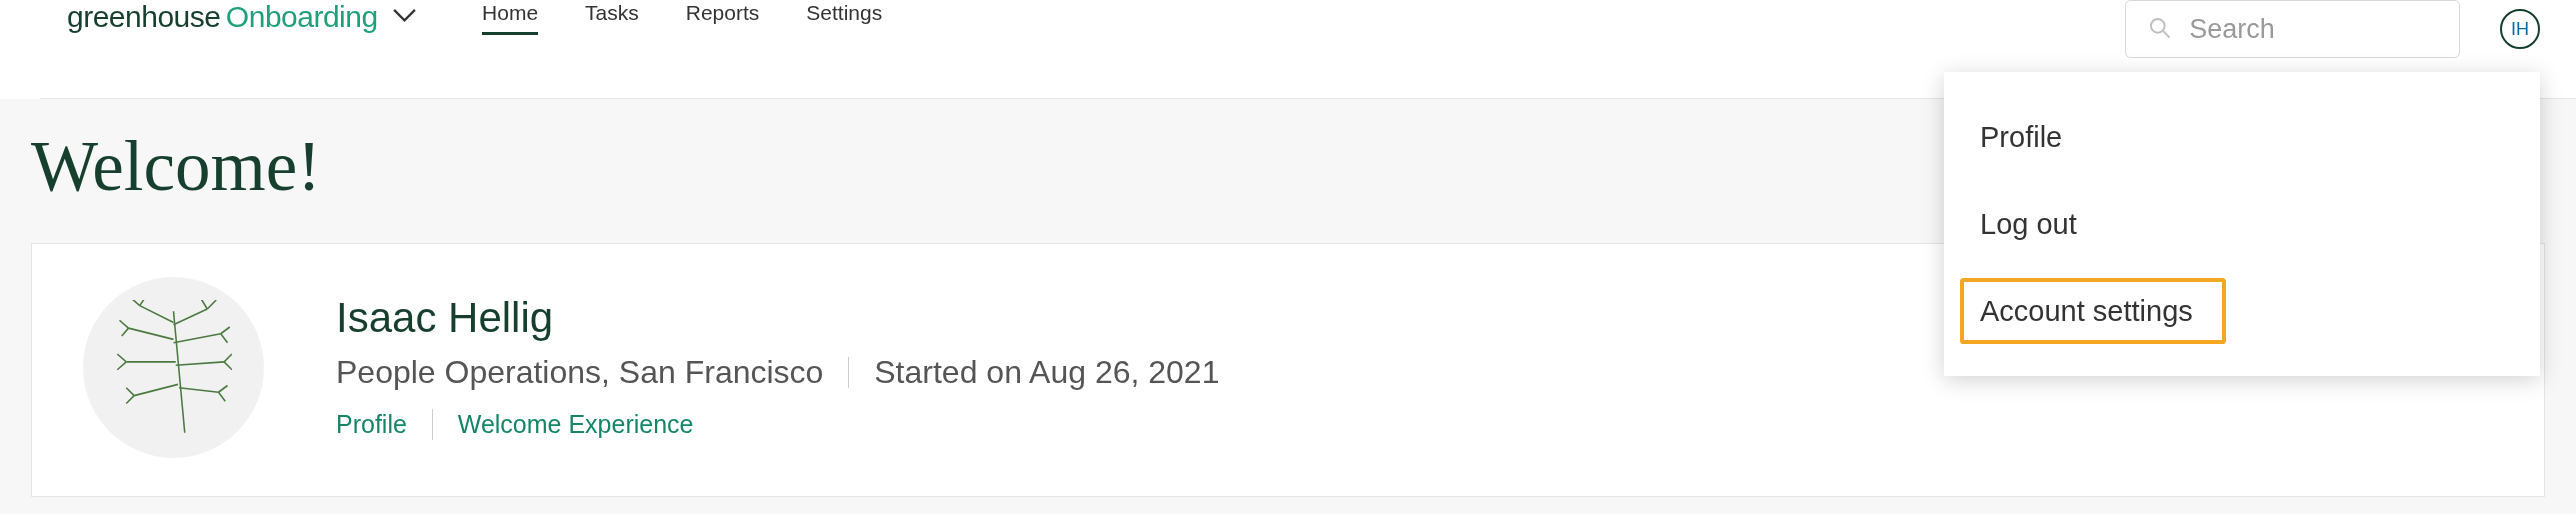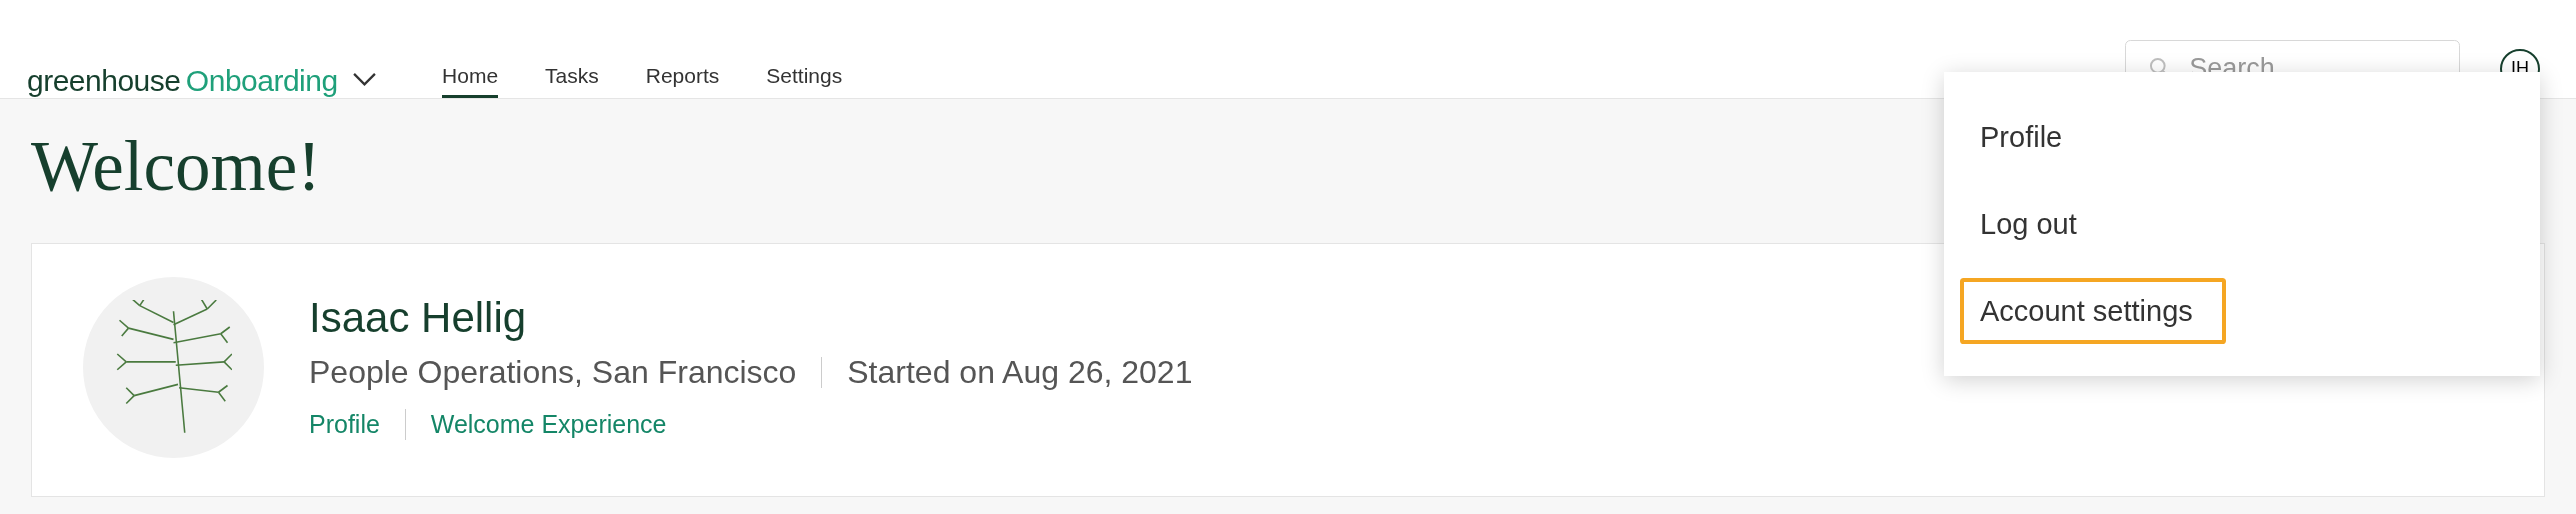--- a/index.html
+++ b/index.html
@@ -8,26 +8,27 @@
       box-sizing: border-box;
     }
     body {
       font-family: -apple-system, BlinkMacSystemFont, "Segoe UI", Helvetica, Arial, sans-serif;
       background: #ffffff;
       color: #333333;
       width: 2576px;
     }
     .topbar {
       display: flex;
-      align-items: flex-end;
+      align-items: flex-start;
       height: 99px;
       padding: 0 36px 0 27px;
       background: #ffffff;
       border-bottom: 0.9px solid #e5e5e5;
       position: relative;
+      margin-left: 40px;
     }
     .logo-group {
       display: flex;
       align-items: center;
       gap: 14.4px;
       margin-right: 65px;
     }
     .logo-text {
       font-size: 30px;
       font-weight: 400;
@@ -101,21 +102,21 @@
     .avatar-circle {
       width: 40px;
       height: 40px;
       border: 2.3px solid #163f2d;
       border-radius: 50%;
       display: flex;
       align-items: center;
       justify-content: center;
       font-size: 18px;
       font-weight: 500;
-      color: #000000;
+      color: #0369a1;
       cursor: pointer;
       flex-shrink: 0;
     }
     .main-area {
       background: #f7f7f7;
       padding: 27px 31px 54px 31px;
       min-height: 415px;
       position: relative;
     }
     .page-title {
@@ -124,21 +125,21 @@
       color: #163f2d;
       font-weight: 400;
       margin-bottom: 36px;
     }
     .user-card {
       background: #ffffff;
       border: 0.9px solid #e4e4e4;
       padding: 32.5px 51px 38px 51px;
       display: flex;
       align-items: center;
-      gap: 45px;
+      gap: 72px;
     }
     .avatar-large {
       width: 181px;
       height: 181px;
       border-radius: 50%;
       background: #f1f1f1;
       display: flex;
       align-items: center;
       justify-content: center;
       flex-shrink: 0;

